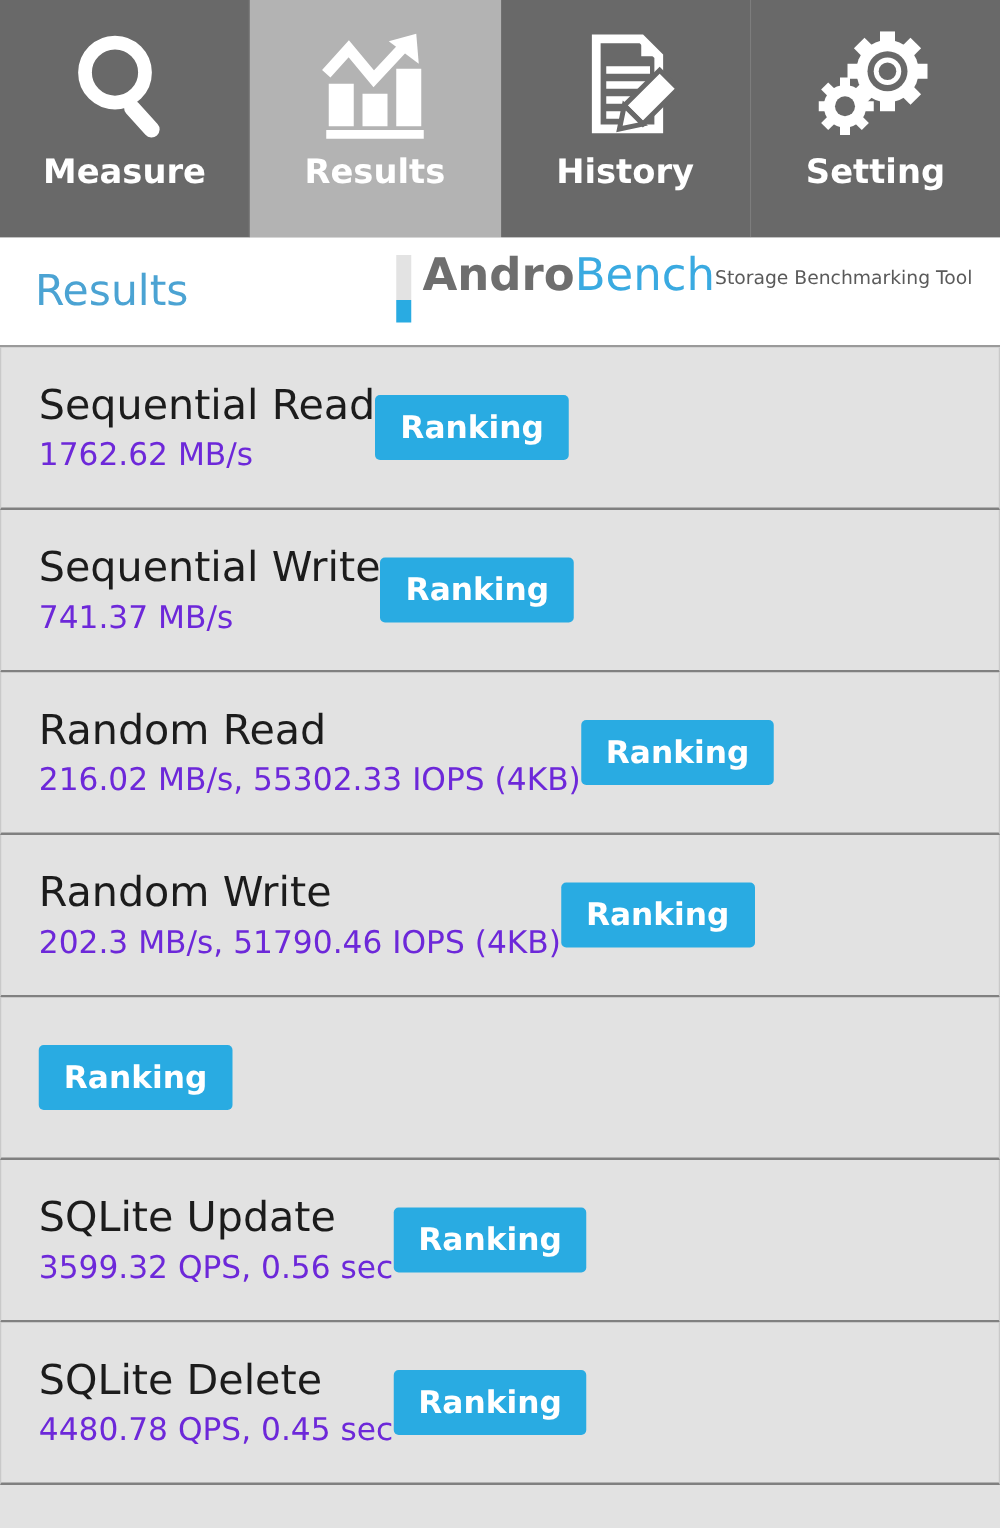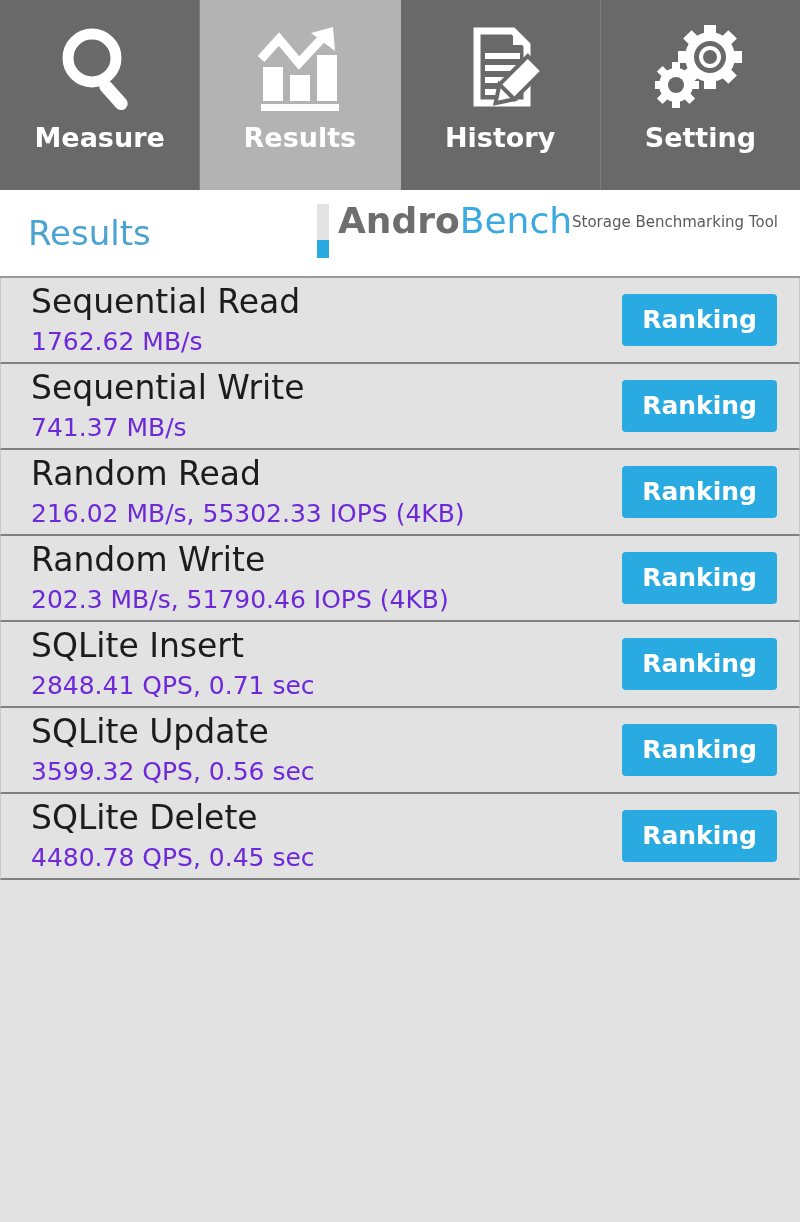--- a/index.html
+++ b/index.html
@@ -114,22 +114,22 @@
 
   
   .results-list {
     width: 800px;
     background: #e2e2e2;
   }
   .result-row {
     position: relative;
     display: flex;
     align-items: center;
-    justify-content: space-between;
-    height: 86px;
+    justify-content: flex-start;
+    height: 130px;
     background: #e2e2e2;
     border-bottom: 2px solid #808080;
     border-left: 1px solid #c9c9c9;
     border-right: 1px solid #c9c9c9;
     box-sizing: border-box;
     padding: 0 22px 0 30px;
   }
   .row-texts {
     display: flex;
     flex-direction: column;
@@ -299,24 +299,20 @@
 
   <div class="result-row">
     <div class="row-texts">
       <div class="row-title">Random Write</div>
       <div class="row-value">202.3 MB/s, 51790.46 IOPS (4KB)</div>
     </div>
     <button class="ranking-btn">Ranking</button>
   </div>
 
   <div class="result-row">
-    <div class="row-texts">
-      <div class="row-title">SQLite Insert</div>
-      <div class="row-value">2848.41 QPS, 0.71 sec</div>
-    </div>
     <button class="ranking-btn">Ranking</button>
   </div>
 
   <div class="result-row">
     <div class="row-texts">
       <div class="row-title">SQLite Update</div>
       <div class="row-value">3599.32 QPS, 0.56 sec</div>
     </div>
     <button class="ranking-btn">Ranking</button>
   </div>

